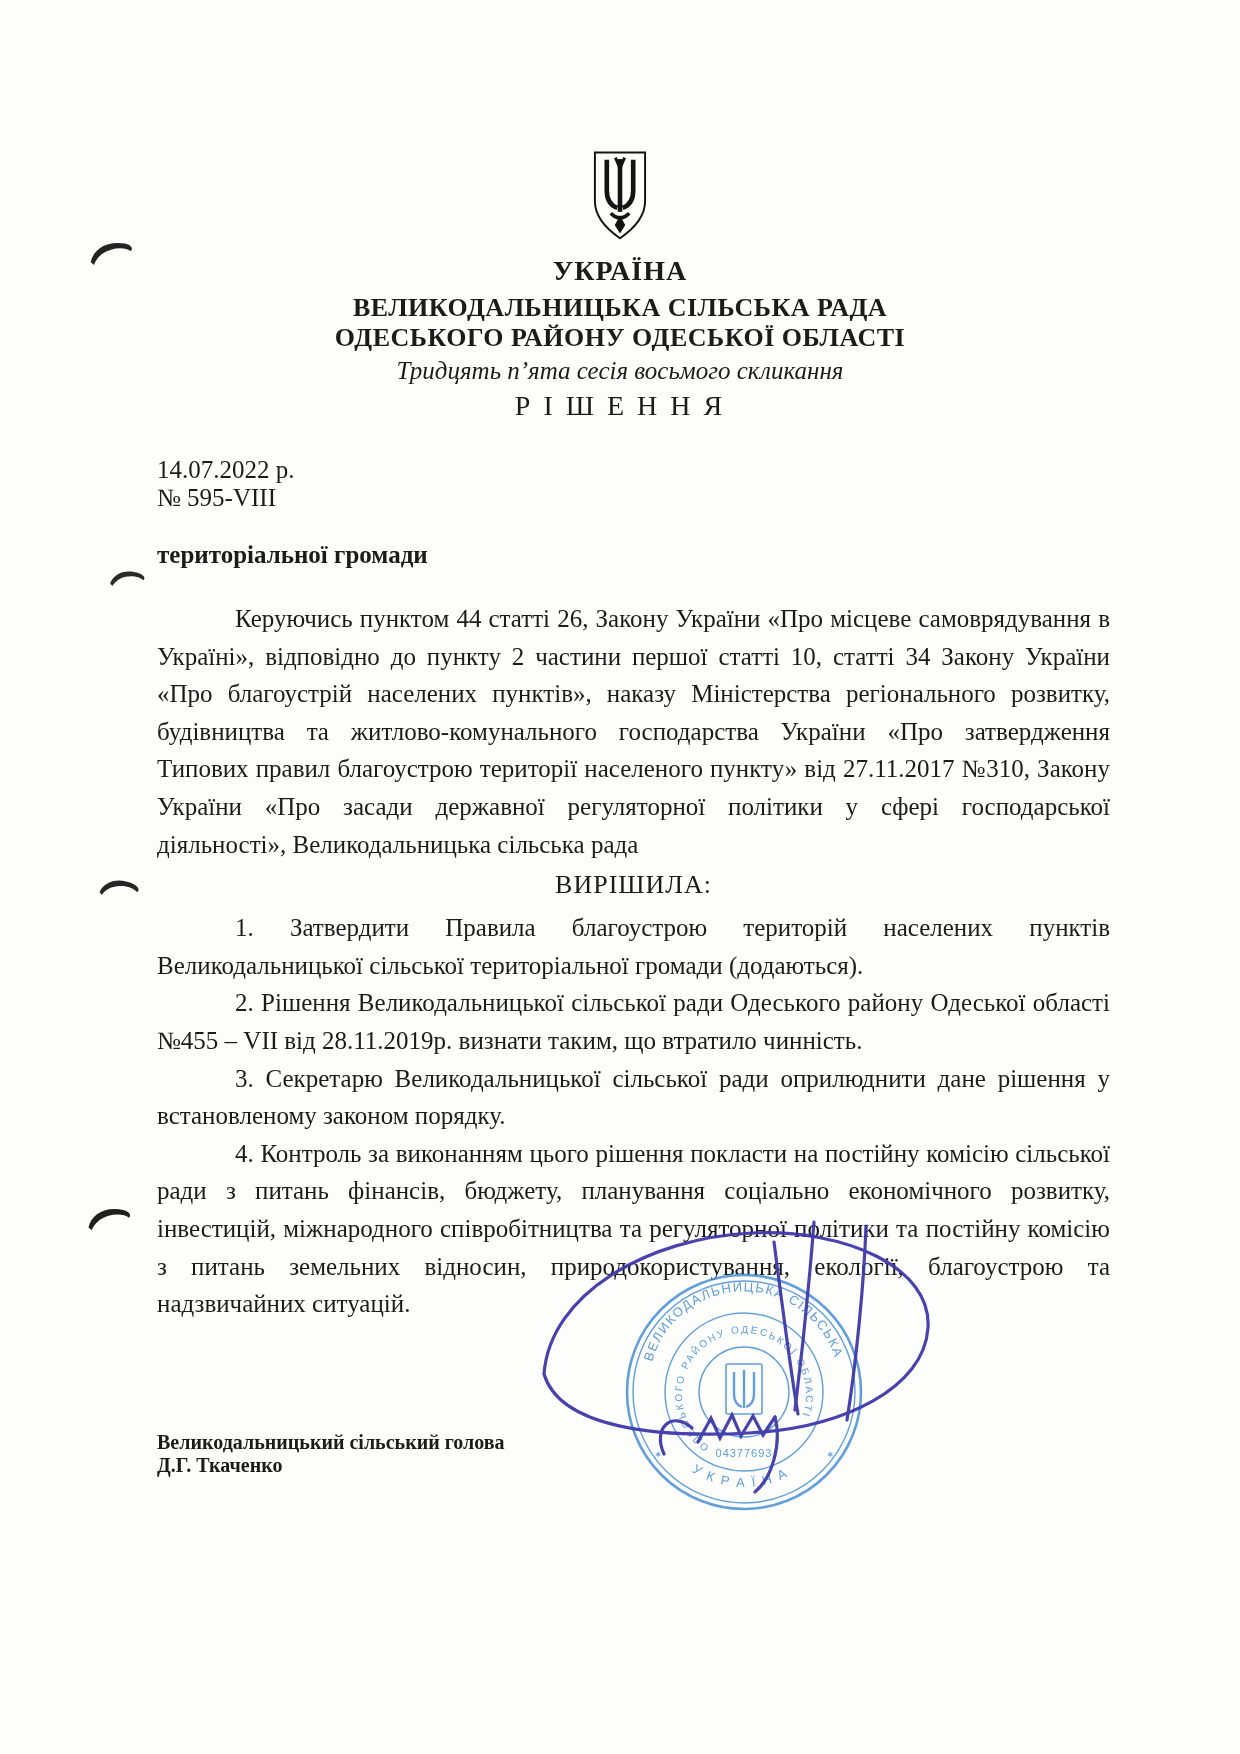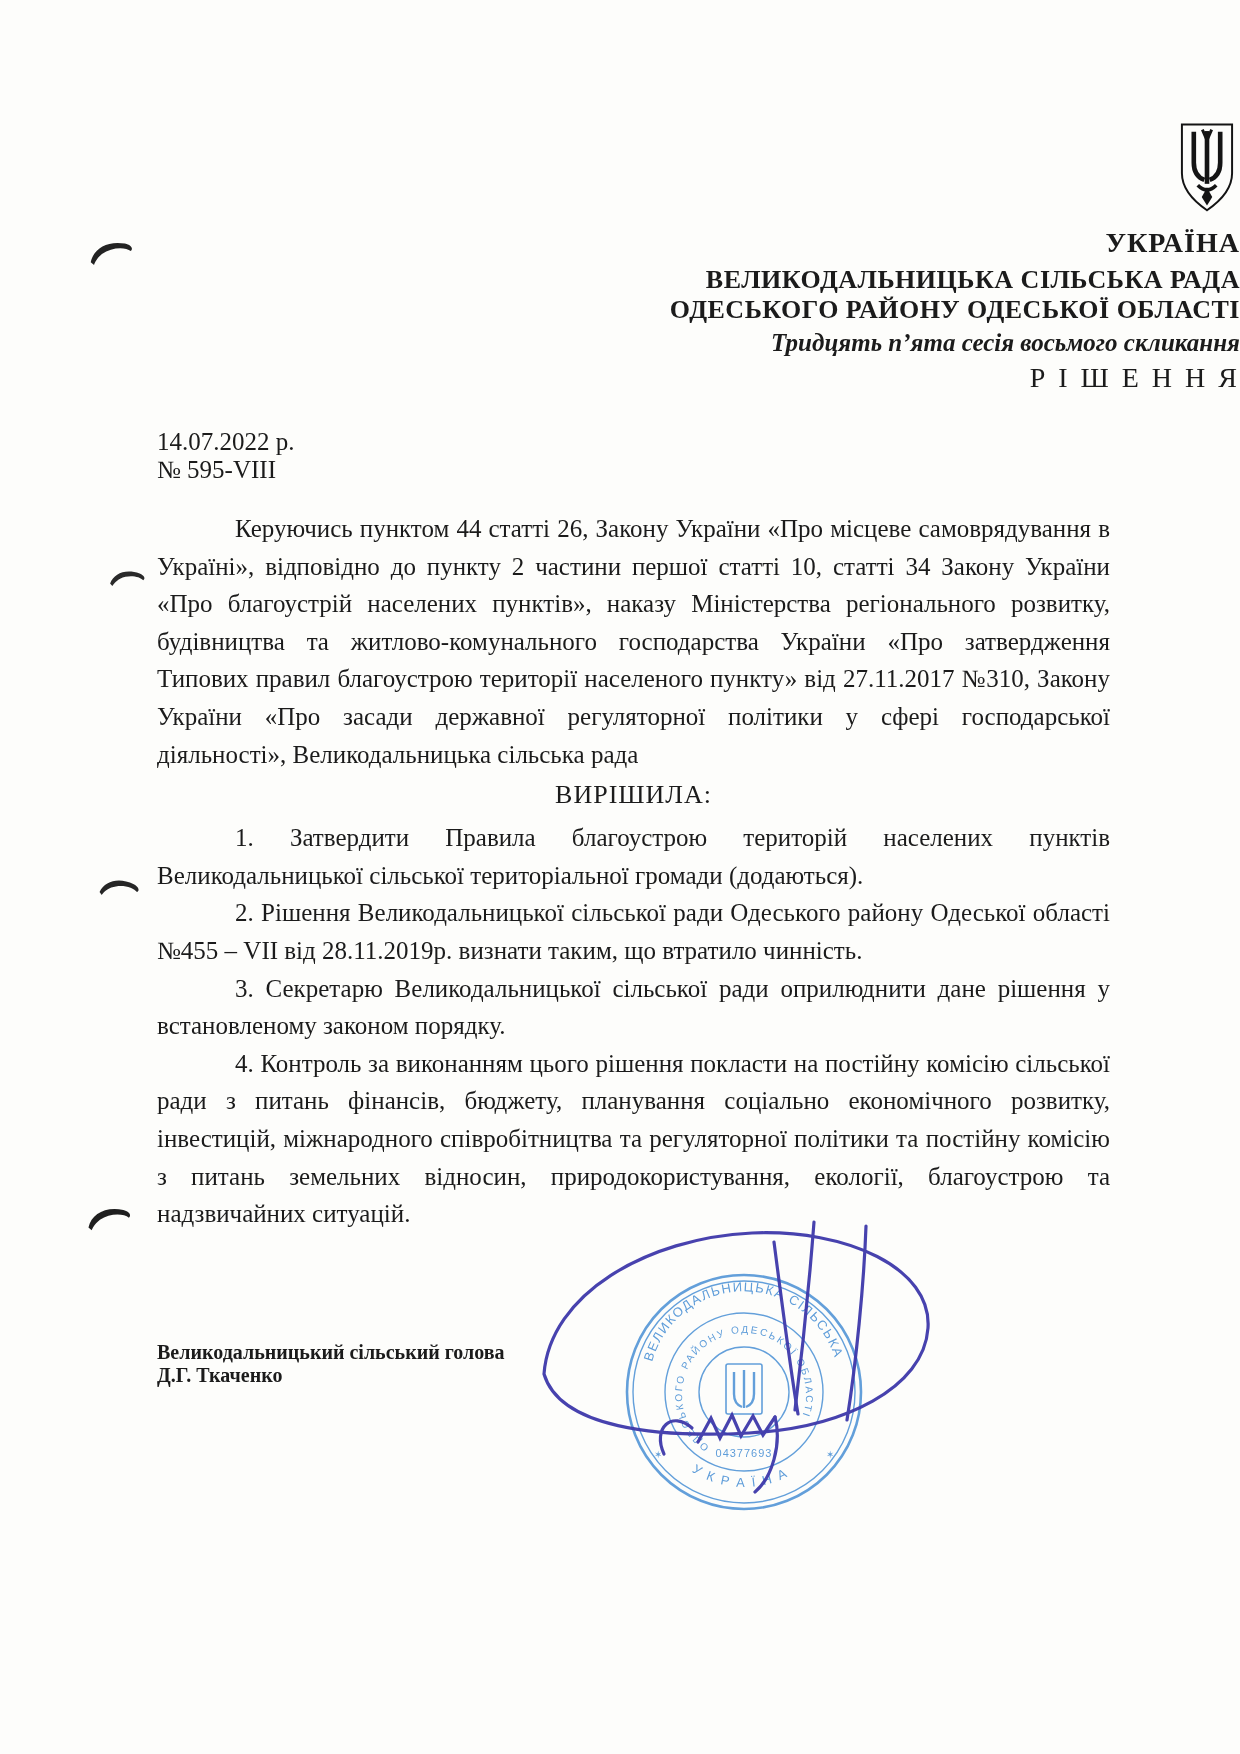--- a/index.html
+++ b/index.html
@@ -5,26 +5,26 @@
   html,body{margin:0;padding:0;background:#9a9a9a;}
   .page{
     position:relative;
     width:1240px;height:1754px;
     margin:0 auto;
     background:#fdfdfb;
     font-family:"Liberation Serif","DejaVu Serif",serif;
     color:#1b1b1b;
     overflow:hidden;
   }
-  .header{text-align:right;padding-top:115px;}
+  .header{text-align:center;padding-top:115px;margin-top:28px;}
   .emblem{display:inline-block;}
   .country{font-size:28px;font-weight:bold;letter-spacing:1px;margin-top:2px;}
   .council{font-size:26px;font-weight:bold;margin-top:6px;letter-spacing:.5px;}
   .region{font-size:26px;font-weight:bold;letter-spacing:.5px;}
-  .session{font-size:25px;font-style:italic;margin-top:4px;font-weight:bold;}
+  .session{font-size:25px;font-style:italic;margin-top:4px;}
   .doctype{font-size:28px;font-weight:normal;letter-spacing:3px;margin-top:5px;}
   .content{margin-left:157px;margin-right:130px;}
   .date-row{
     display:flex;justify-content:space-between;align-items:baseline;
     font-size:25px;margin-top:34px;margin-right:-40px;flex-direction:column;
   }
   .title-block{margin-top:24px;font-weight:bold;font-size:25px;line-height:38px;}
   .title-block div{white-space:pre;}
   .para{font-size:25px;line-height:37.6px;text-align:justify;text-indent:78px;margin:0;}
   .preamble{margin-top:26px;}
@@ -85,20 +85,21 @@
     <div class="doctype">Р І Ш Е Н Н Я</div>
   </div>
 
   <div class="content">
     <div class="date-row">
       <span>14.07.2022 р.</span>
       <span>№ 595-VIII</span>
     </div>
 
     <div class="title-block">
+      <div>територіальної громади</div>
     </div>
 
     <p class="para preamble">Керуючись пунктом 44 статті 26, Закону України «Про місцеве самоврядування в Україні», відповідно до пункту 2 частини першої статті 10, статті 34 Закону України «Про благоустрій населених пунктів», наказу Міністерства регіонального розвитку, будівництва та житлово-комунального господарства України «Про затвердження Типових правил благоустрою території населеного пункту» від 27.11.2017 №310, Закону України «Про засади державної регуляторної політики у сфері господарської діяльності», Великодальницька сільська рада</p>
 
     <div class="resolved">ВИРІШИЛА:</div>
 
     <p class="para">1. Затвердити Правила благоустрою територій населених пунктів Великодальницької сільської територіальної громади (додаються).</p>
     <p class="para">2. Рішення Великодальницької сільської ради Одеського району Одеської області №455 – VII від 28.11.2019р. визнати таким, що втратило чинність.</p>
     <p class="para">3. Секретарю Великодальницької сільської ради оприлюднити дане рішення у встановленому законом порядку.</p>
     <p class="para">4. Контроль за виконанням цього рішення покласти на постійну комісію сільської ради з питань фінансів, бюджету, планування соціально економічного розвитку, інвестицій, міжнародного співробітництва та регуляторної політики та постійну комісію з питань земельних відносин, природокористування, екології, благоустрою та надзвичайних  ситуацій.</p>

